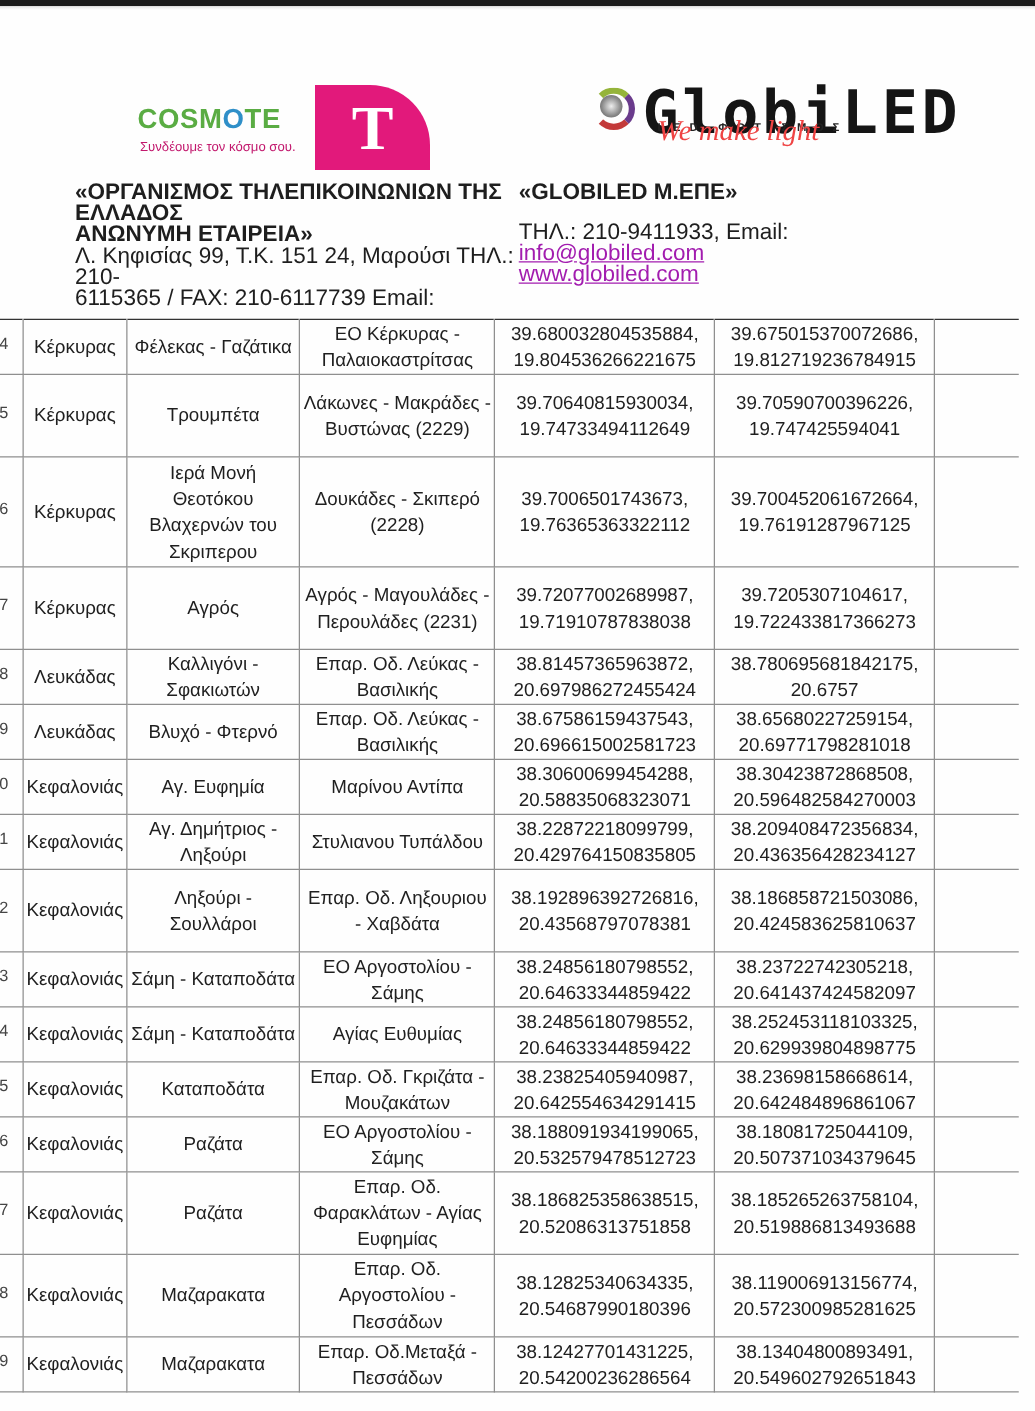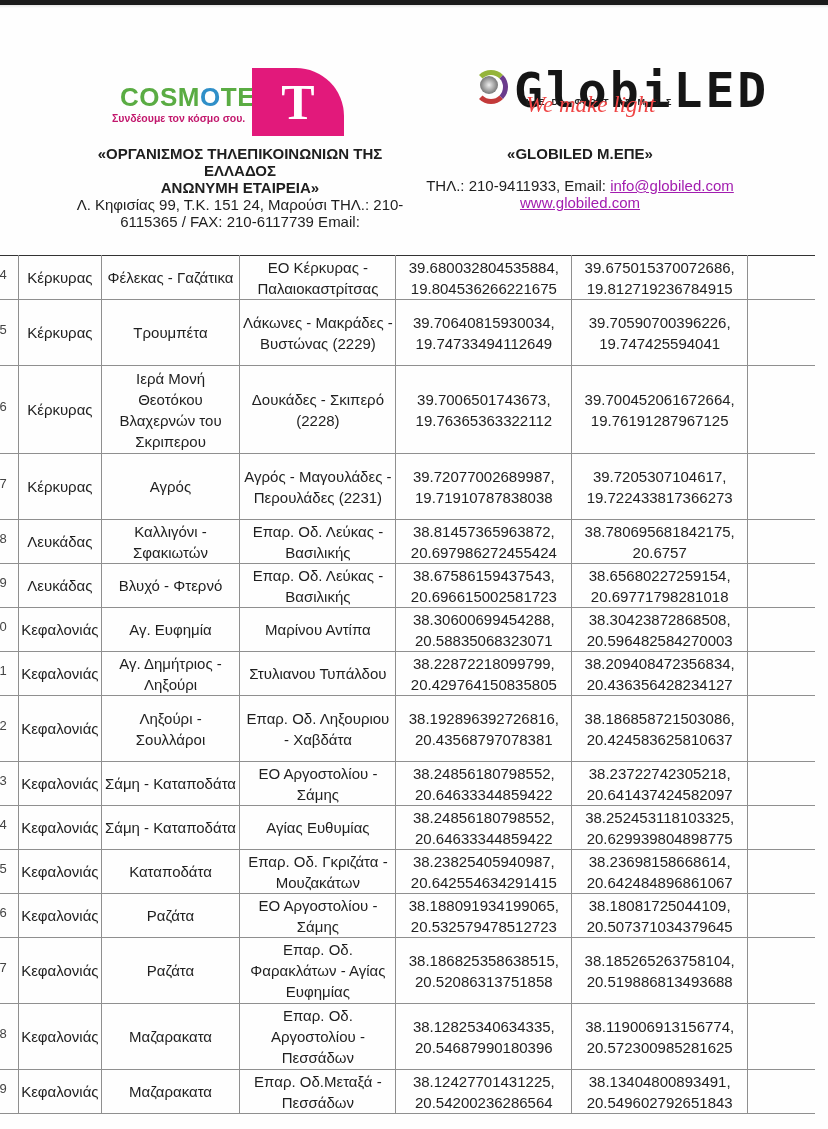--- a/index.html
+++ b/index.html
@@ -3,32 +3,32 @@
 <meta charset="utf-8">
 <style>
   * { box-sizing: border-box; margin: 0; padding: 0; }
   html, body { width: 828px; height: 1129px; background: #fefefe; overflow: hidden; }
   body { position: relative; font-family: "Liberation Sans", "DejaVu Sans", sans-serif; color: #1a1a1a; }
 
   .topbar { position: absolute; left: 0; top: 0; width: 828px; height: 5px; background: #1b1b1b; }
   .topbar-shadow { position: absolute; left: 0; top: 5px; width: 828px; height: 3px; background: linear-gradient(#e6e6e6, #fefefe); }
 
   
-  .company { position: absolute; text-align: center; font-size: 15px; line-height: 17px; color: #1e1e1e; }
+  .company { position: absolute; text-align: left; font-size: 18px; line-height: 17px; color: #1e1e1e; }
   .company.left { left: 60px; width: 360px; top: 145px; }
   .company.right { left: 415px; width: 330px; top: 145px; }
   .company .name { font-weight: bold; }
   .company .spacer { height: 15px; }
   .company a { color: #a21caf; text-decoration: underline; }
 
   
   .cosmote-logo { position: absolute; left: 104px; top: 68px; width: 240px; height: 68px; }
-  .cosmote-word { position: absolute; left: 6px; top: 14px; font-size: 26px; font-weight: bold; color: #5aac43; letter-spacing: 0.5px; margin-left: 10px; }
+  .cosmote-word { position: absolute; left: 6px; top: 14px; font-size: 22px; font-weight: bold; color: #5aac43; letter-spacing: 0.5px; }
   .cosmote-word .blue { color: #2f8fc8; }
-  .cosmote-tag { position: absolute; left: 8px; top: 44px; font-size: 10.5px; font-weight: bold; color: #c2186d; }
+  .cosmote-tag { position: absolute; left: 8px; top: 44px; font-size: 10.5px; font-weight: normal; color: #c2186d; }
   .telekom-box { position: absolute; left: 148px; top: 0; width: 92px; height: 68px; background: #e2197b; border-top-right-radius: 48px; }
   .telekom-t { position: absolute; left: 0; top: 6px; width: 92px; text-align: center; font-family: "Liberation Serif", "DejaVu Serif", serif; font-size: 50px; font-weight: bold; color: #fff; line-height: 56px; }
 
   
   .globiled-logo { position: absolute; left: 474px; top: 64px; width: 220px; height: 70px; }
   .gl-ring { position: absolute; left: 0; top: 6px; width: 34px; height: 34px; border-radius: 50%;
              border: 5px solid transparent; border-top-color: #95b43a; border-right-color: #6a3b8c; border-bottom-color: #c33a3a; }
   .gl-ring-inner { position: absolute; left: 6px; top: 12px; width: 18px; height: 18px; border-radius: 50%; background: radial-gradient(#eee, #888 60%, #555); }
   .gl-word { position: absolute; left: 40px; top: -2px; font-size: 48px; font-weight: bold; color: #151515; letter-spacing: 3px; font-family: "DejaVu Sans Mono", monospace; }
   .gl-sub { position: absolute; left: 52px; top: 33px; font-size: 9px; letter-spacing: 7px; color: #222; font-weight: bold; }

